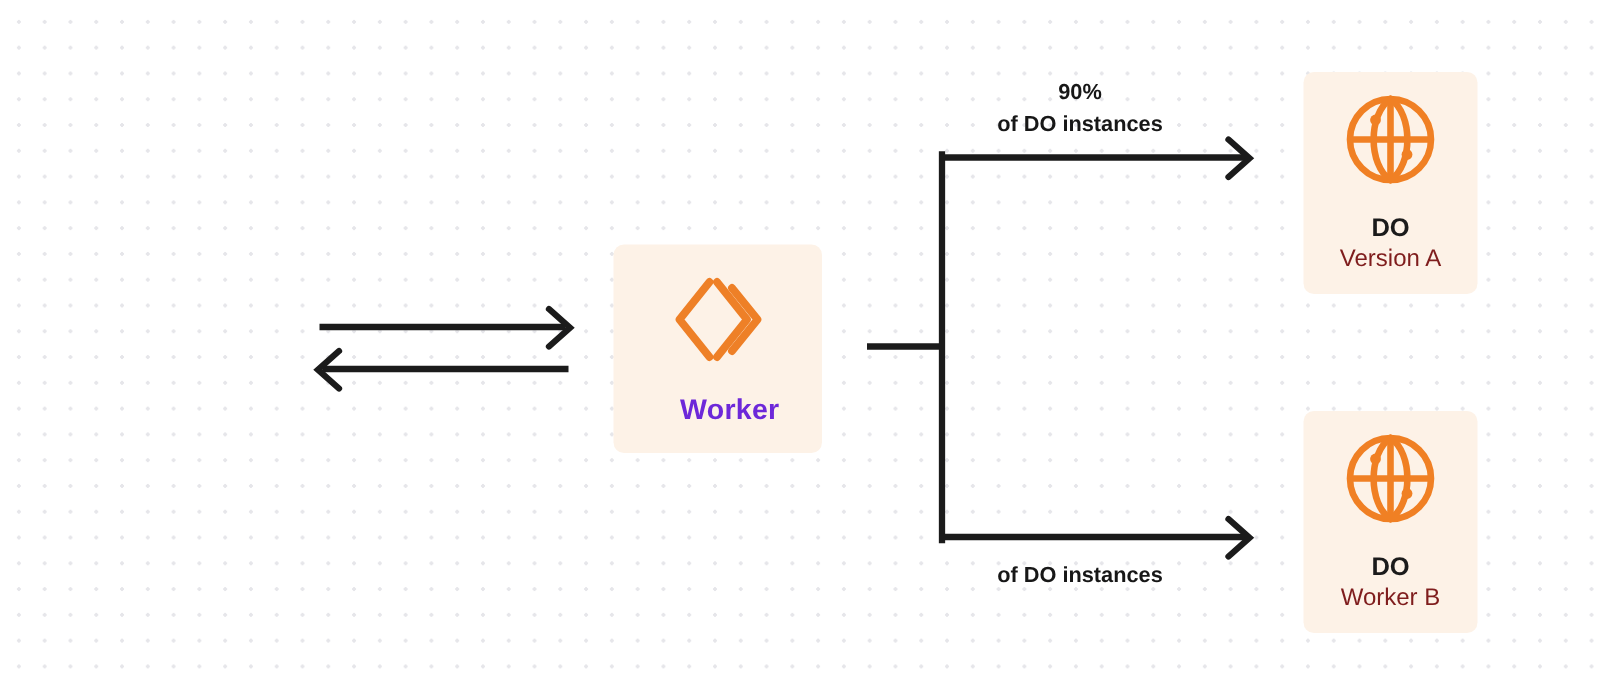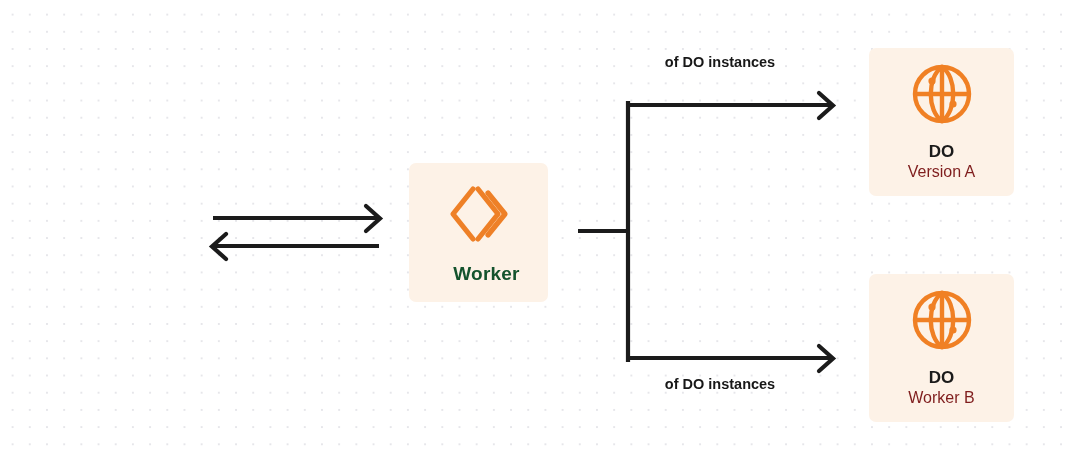--- a/index.html
+++ b/index.html
@@ -47,27 +47,27 @@
     height: 139px;
     background: #fdf2e7;
   }
   #worker-node .node-icon {
     margin-top: 4px;
     margin-bottom: 16px;
   }
   #worker-node .node-title {
     font-size: 19px;
     font-weight: bold;
-    color: #14532d;
+    color: #6d28d9;
     letter-spacing: 0.2px;
     margin-left: 16px;
   }
   .do-node {
     left: 869px;
-    width: 145px;
+    width: 116px;
     height: 148px;
     background: #fdf2e7;
   }
   #do-a-node { top: 48px; }
   #do-b-node { top: 274px; }
   .do-node .node-icon {
     margin-top: 2px;
     margin-bottom: 12px;
   }
   .do-node .node-title {
@@ -188,20 +188,21 @@
         </g>
         <circle cx="21" cy="18" r="3.6" fill="#f08024"></circle>
         <circle cx="42" cy="41" r="3.6" fill="#f08024"></circle>
       </svg>
     </span>
     <span class="node-title">DO</span>
     <span class="node-subtitle">Worker B</span>
   </div>
 
   <div class="edge-label" id="label-top">
+    <div>90%</div>
     <div>of DO instances</div>
   </div>
 
   <div class="edge-label" id="label-bottom">
     <div>of DO instances</div>
   </div>
 
 </div>
 
 </body></html>

